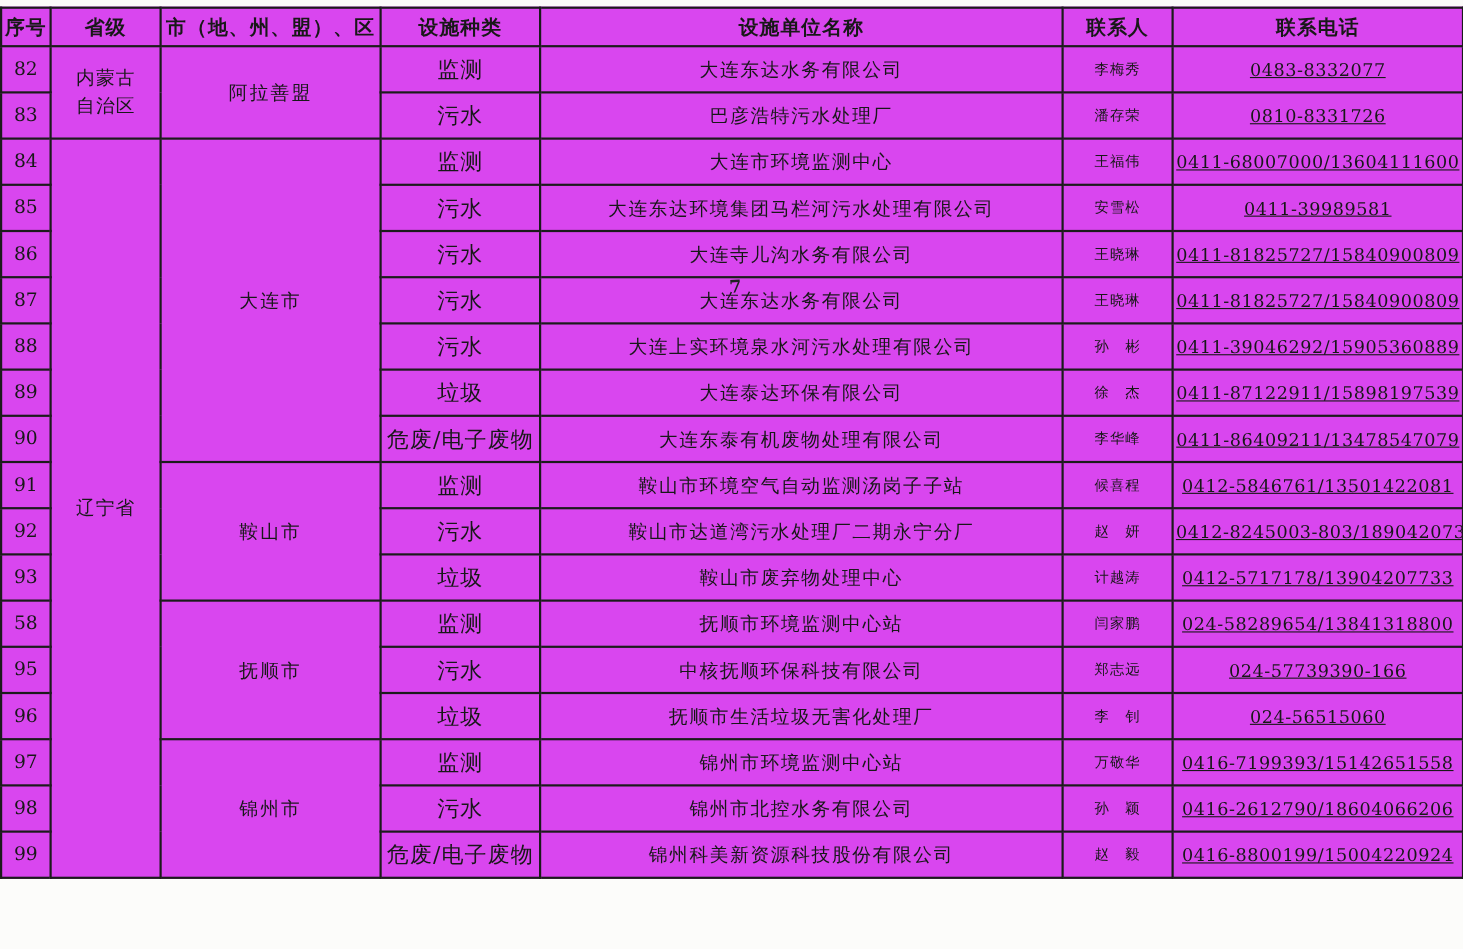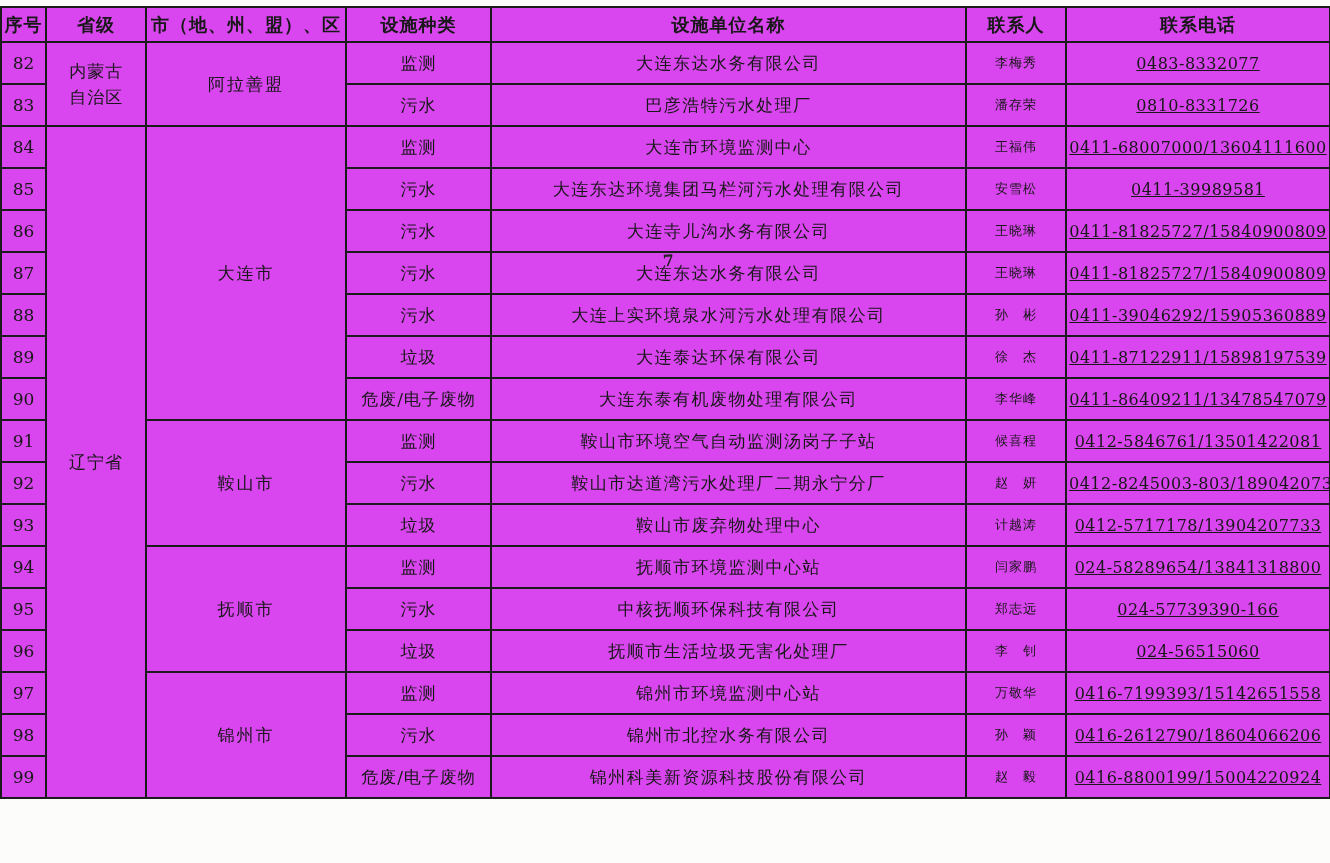--- a/index.html
+++ b/index.html
@@ -43,21 +43,21 @@
   }
   td.c-serial {
     font-size: 17px;
     border-right-width: 3px;
   }
   td.c-prov, td.c-city {
     font-size: 17px;
     letter-spacing: 2px;
   }
   td.c-type {
-    font-size: 17px;
+    font-size: 20px;
     letter-spacing: 1px;
     white-space: nowrap;
   }
   td.c-name {
     font-size: 17px;
     letter-spacing: 1.5px;
     position: relative;
     white-space: nowrap;
   }
   td.c-contact {
@@ -198,21 +198,21 @@
           <td class="c-phone"><span>0412-8245003-803/18904207333</span></td>
         </tr>
         <tr>
           <td class="c-serial"><span>93</span></td>
           <td class="c-type"><span>垃圾</span></td>
           <td class="c-name"><span>鞍山市废弃物处理中心</span></td>
           <td class="c-contact"><span>计越涛</span></td>
           <td class="c-phone"><span>0412-5717178/13904207733</span></td>
         </tr>
         <tr>
-          <td class="c-serial"><span>94</span></td>
+          <td class="c-serial"><span>58</span></td>
           <td class="c-city" rowspan="3"><span>抚顺市</span></td>
           <td class="c-type"><span>监测</span></td>
           <td class="c-name"><span>抚顺市环境监测中心站</span></td>
           <td class="c-contact"><span>闫家鹏</span></td>
           <td class="c-phone"><span>024-58289654/13841318800</span></td>
         </tr>
         <tr>
           <td class="c-serial"><span>95</span></td>
           <td class="c-type"><span>污水</span></td>
           <td class="c-name"><span>中核抚顺环保科技有限公司</span></td>

